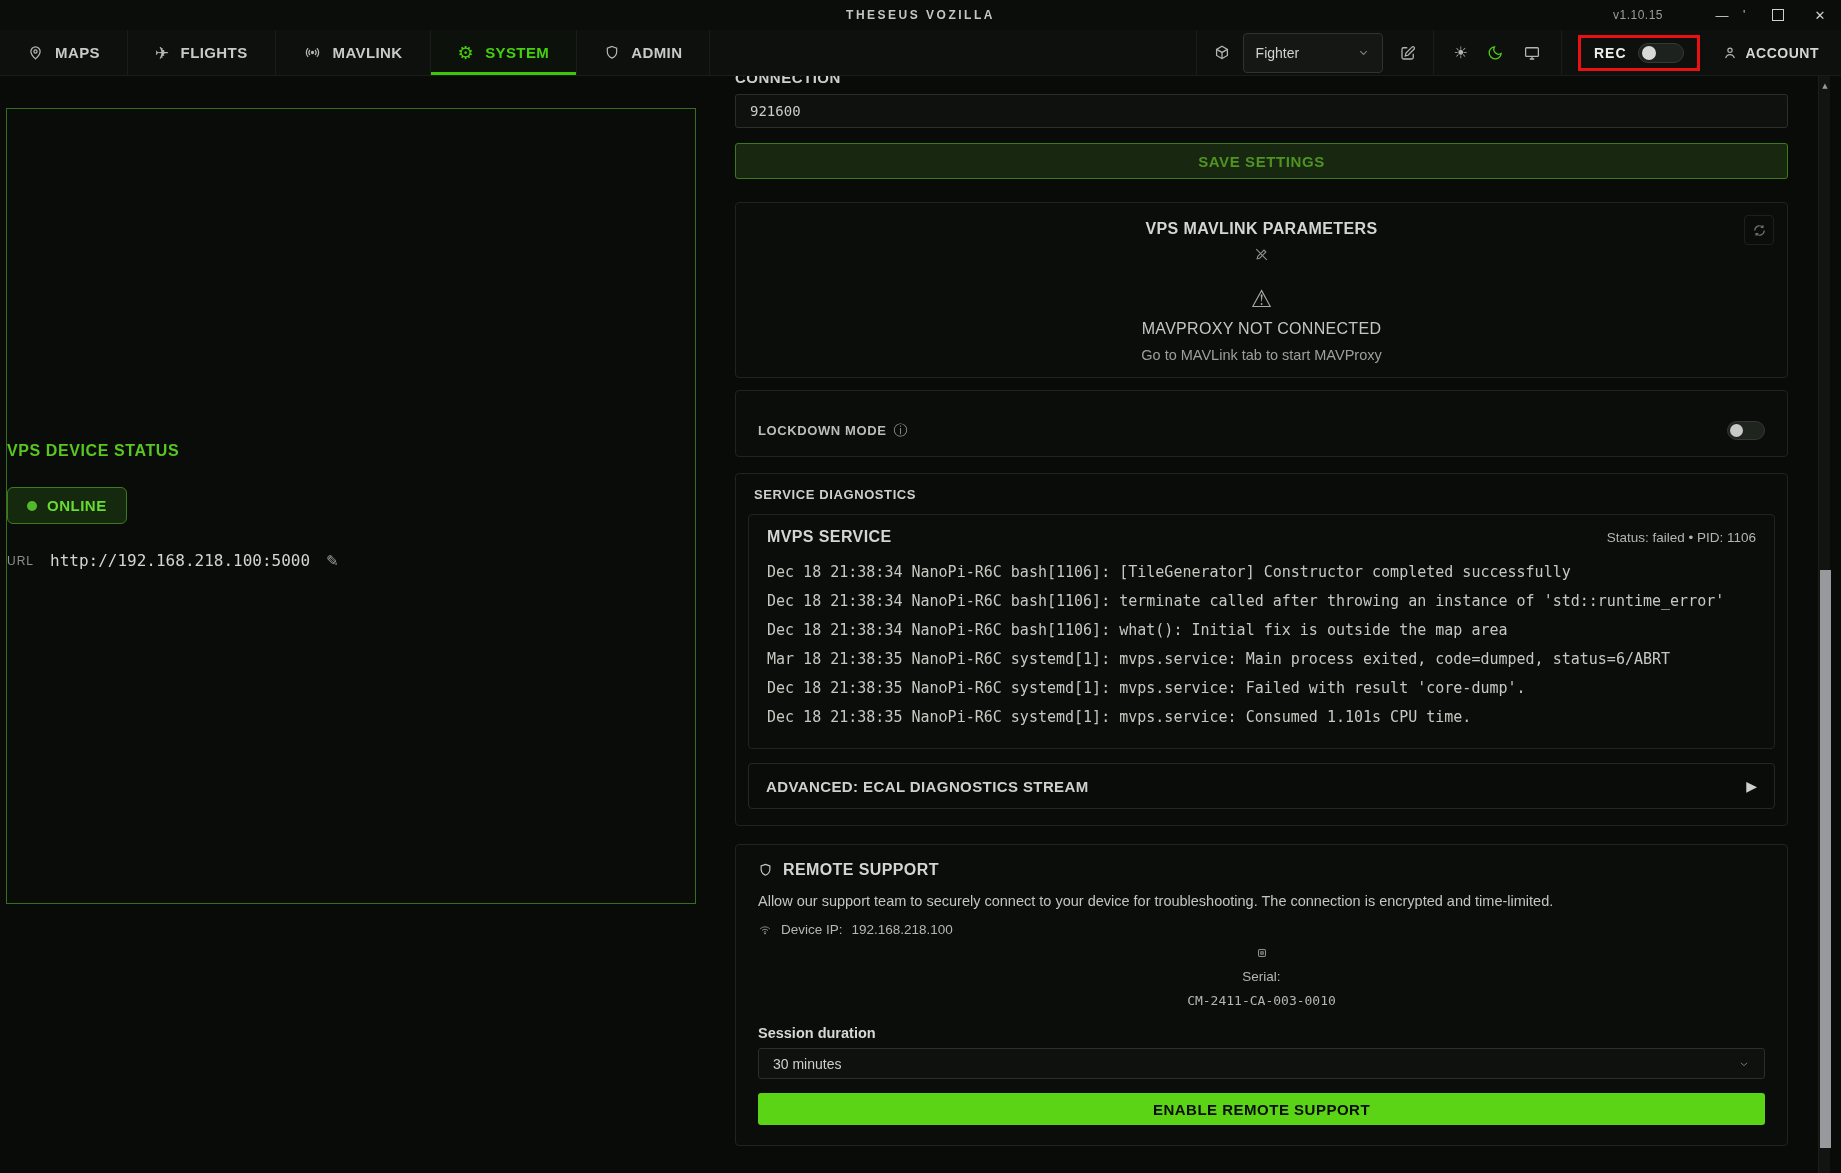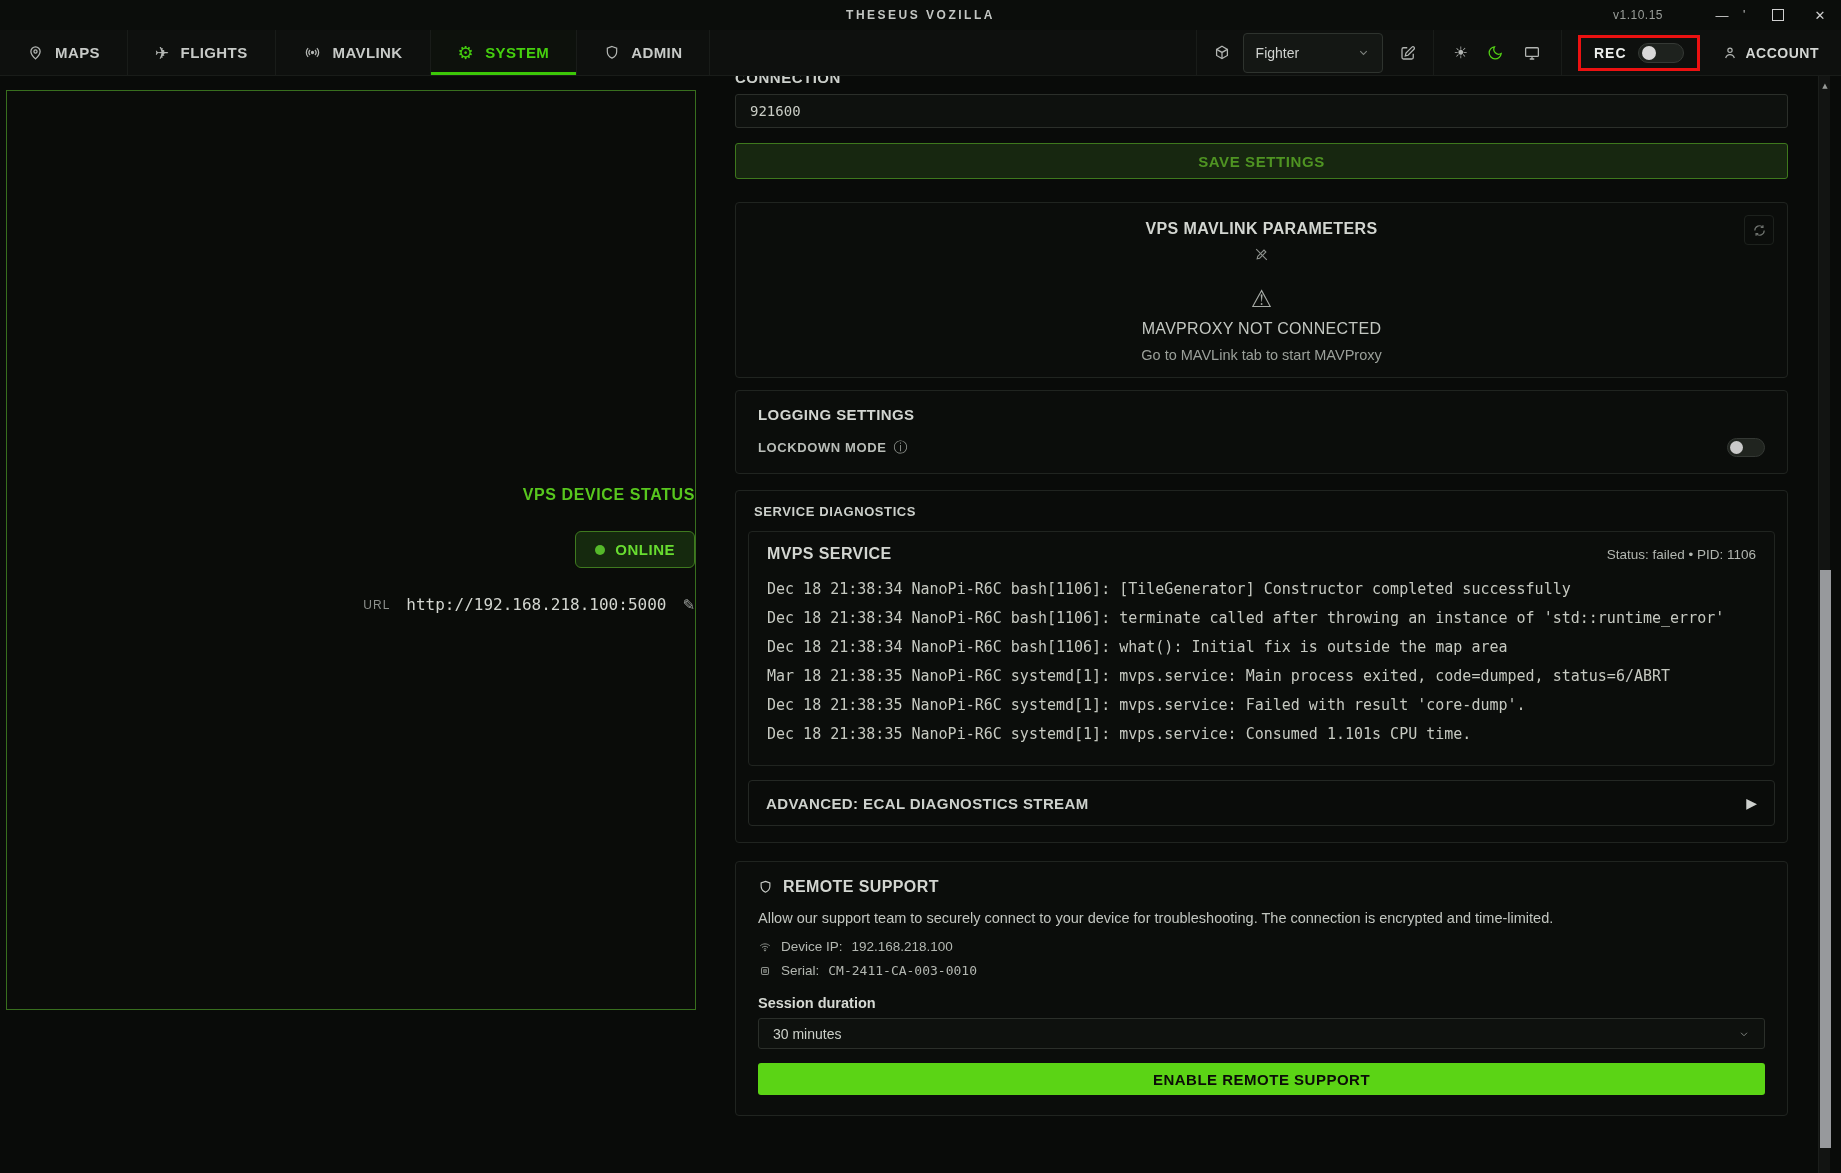--- a/index.html
+++ b/index.html
@@ -51,23 +51,23 @@
   .rec-knob { position:absolute; left:3px; top:2px; width:14px; height:14px;
               border-radius:50%; background:#d9d9d9; }
   .account { display:flex; align-items:center; gap:8px; color:#d3d6d3; font-weight:bold;
              font-size:14px; letter-spacing:.5px; padding:0 6px; }
 
   
   .main { position:absolute; top:76px; left:0; width:1841px; height:1097px;
           overflow:hidden; background:#090b09; }
 
   
-  .left-panel { position:absolute; left:6px; top:14px; width:690px; height:920px;
+  .left-panel { position:absolute; left:6px; top:32px; width:690px; height:796px;
                 border:1px solid #386f1e; background:#0a0c09; display:flex;
-                flex-direction:column; align-items:flex-end; justify-content:center; }
+                flex-direction:column; align-items:flex-start; justify-content:center; }
   .vps-title { color:#58c71e; font-size:16px; font-weight:bold; letter-spacing:.6px; }
   .online-badge { margin-top:27px; display:inline-flex; align-items:center; gap:10px;
                   padding:9px 19px; border:1px solid #3f7a1f; border-radius:6px;
                   background:#15290e; }
   .online-dot { width:10px; height:10px; border-radius:50%; background:#55b82a; }
   .online-text { color:#68dc30; font-size:15px; font-weight:bold; letter-spacing:.5px; }
   .url-row { margin-top:27px; display:flex; align-items:center; gap:16px; }
   .url-label { color:#8d918d; font-size:12px; letter-spacing:1px; }
   .url-value { font-family:"DejaVu Sans Mono", monospace; font-size:16px; color:#d3d6d0; }
   .pencil { color:#9a9e9a; font-size:15px; }
@@ -121,21 +121,21 @@
              display:flex; align-items:center; justify-content:space-between; padding:0 17px; }
   .adv-label { color:#ced2cd; font-size:15px; font-weight:bold; letter-spacing:.4px; }
   .play { color:#cdd0cd; font-size:14px; }
 
   .remote-card { margin-top:18px; padding:16px 22px 20px; }
   .remote-h-row { display:flex; align-items:center; gap:10px; }
   .shield-sm { color:#c7cac6; }
   .remote-desc { margin-top:14px; color:#c2c6c0; font-size:14.5px; }
   .info-row { margin-top:13px; display:flex; align-items:center; gap:9px;
               color:#b3b7b1; font-size:13.5px; }
-  .info-row + .info-row { margin-top:9px; }
+  .info-row + .info-row { margin-top:9px;flex-direction:column; }
   .info-icon { color:#8f938e; }
   .mono-val { font-family:"DejaVu Sans Mono", monospace; font-size:13px; }
   .session-label { margin-top:17px; color:#d6d9d3; font-size:14.5px; font-weight:bold; }
   .session-select { margin-top:7px; height:31px; border:1px solid #2b2f2a; border-radius:3px;
                     background:#0e110e; display:flex; align-items:center;
                     justify-content:space-between; padding:0 14px; color:#ccd0c9; font-size:14px; }
   .enable-btn { margin-top:14px; height:32px; background:#5bd415; border-radius:3px;
                 color:#0b0d08; font-weight:bold; font-size:15px; letter-spacing:.5px;
                 display:flex; align-items:center; justify-content:center; }
 
@@ -295,21 +295,20 @@
           </svg>
       </div>
       <div class="warn-block">
         <span class="warn-icon glyph">⚠</span>
         <div class="warn-title">MAVPROXY NOT CONNECTED</div>
         <div class="warn-sub">Go to MAVLink tab to start MAVProxy</div>
       </div>
     </div>
 
     <div class="card logging-card">
-      <div class="card-h" style="font-size:15px;">LOGGING SETTINGS</div>
       <div class="lockdown-row">
         <span class="lockdown-label">
           <span>LOCKDOWN MODE</span>
           <span class="info-i glyph">ⓘ</span>
         </span>
         <div class="toggle">
           <div class="toggle-knob"></div>
         </div>
       </div>
     </div>

